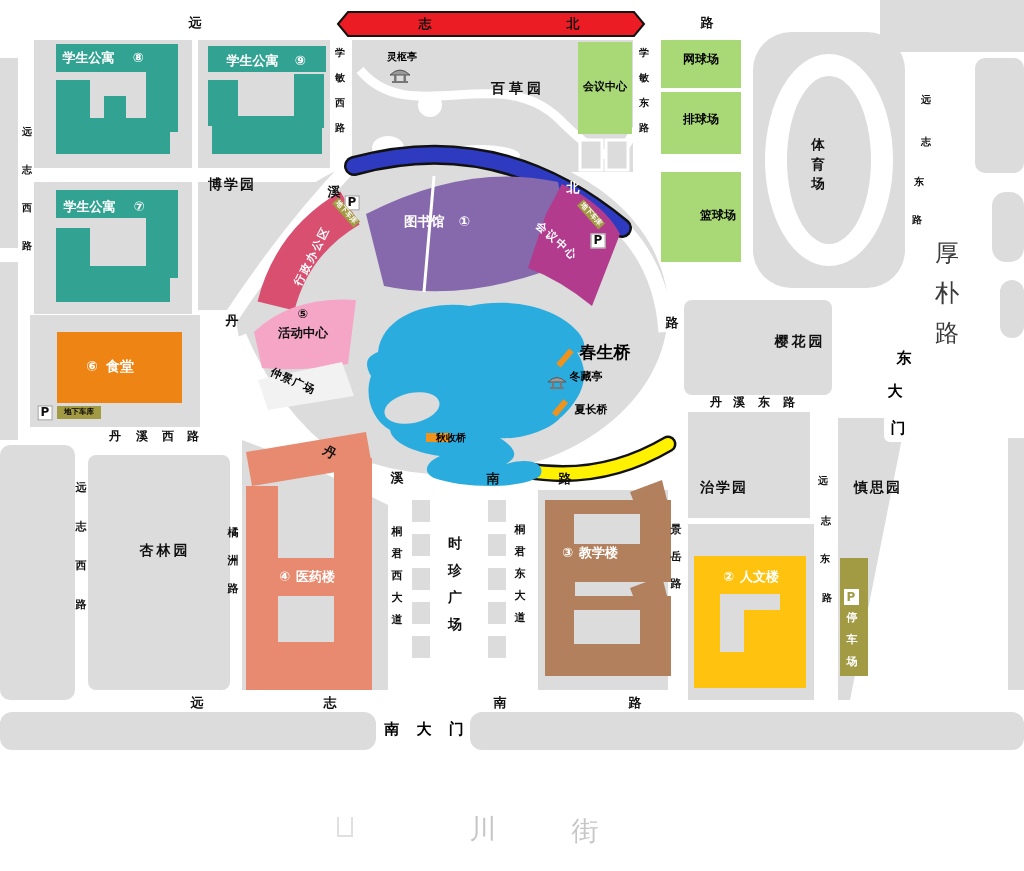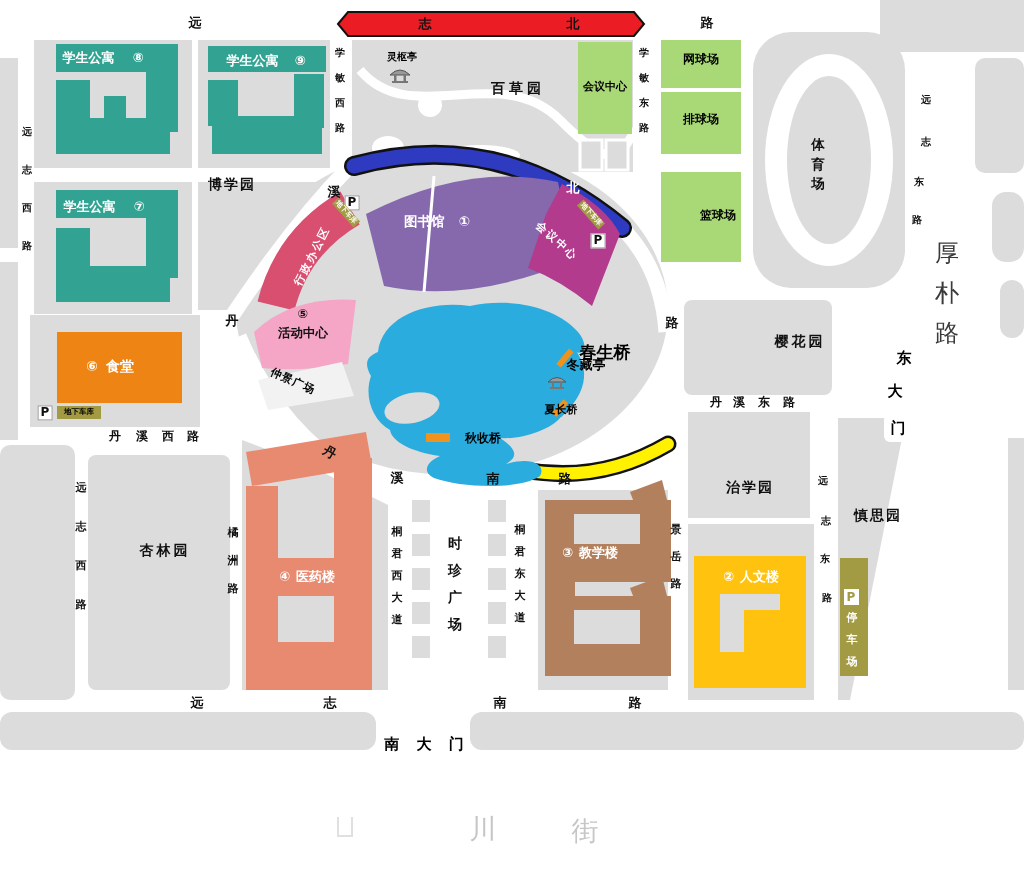--- a/index.html
+++ b/index.html
@@ -268,21 +268,21 @@
   <span>厚</span>
       <span>朴</span>
   <span>路</span>
 </div>
 
 <span class="L rc" style="left:197px;top:702px">远</span>
 <span class="L rc" style="left:330px;top:702px">志</span>
 <span class="L rc" style="left:500px;top:702px">南</span>
 <span class="L rc" style="left:635px;top:702px">路</span>
 
-<div class="L bk" style="left:427px;top:744px;font-size:15px;letter-spacing:6px">南 大 门</div>
+<div class="L bk" style="left:427px;top:729px;font-size:15px;letter-spacing:6px">南 大 门</div>
 <span class="L bk" style="left:904px;top:358px;font-size:15px">东</span>
 <span class="L bk" style="left:895px;top:391px;font-size:15px">大</span>
 <span class="L bk" style="left:898px;top:428px;font-size:15px">门</span>
 
 <div class="L bw" style="left:103px;top:57px;display:flex;gap:18px">
   <span>学生公寓</span>
       <span>⑧</span>
 </div>
 <div class="L bw" style="left:266px;top:60px;display:flex;gap:16px">
   <span>学生公寓</span>
@@ -316,23 +316,23 @@
   <span>⑤</span>
       <span>活动中心</span>
 </div>
 <div class="L bk" style="left:293px;top:381px;font-size:11px;letter-spacing:1px;transform:translate(-50%,-50%) rotate(24deg)">仲景广场</div>
 <div class="L bw" style="left:110px;top:366px;display:flex;gap:8px;font-size:14px">
   <span>⑥</span>
       <span>食堂</span>
 </div>
 
 <div class="L bk" style="left:605px;top:352px;font-size:17px">春生桥</div>
-<div class="L bk" style="left:586px;top:364px;font-size:13px">冬藏亭</div>
-<div class="L bk" style="left:561px;top:409px;font-size:11px">夏长桥</div>
-<div class="L bk" style="left:483px;top:438px;font-size:12px">秋收桥</div>
+<div class="L bk" style="left:586px;top:376px;font-size:11px">冬藏亭</div>
+<div class="L bk" style="left:591px;top:409px;font-size:11px">夏长桥</div>
+<div class="L bk" style="left:451px;top:438px;font-size:10px">秋收桥</div>
 
 <div class="L g" style="left:165px;top:550px;letter-spacing:3px">杏林园</div>
 <div class="L bw" style="left:307px;top:576px;display:flex;gap:6px">
   <span>④</span>
       <span>医药楼</span>
 </div>
 <div class="V" style="left:455px;top:536px;gap:13px;font-size:14px">
   <span>时</span>
       <span>珍</span>
   <span>广</span>
@@ -340,22 +340,22 @@
 </div>
 <div class="L bw" style="left:590px;top:552px;display:flex;gap:6px">
   <span>③</span>
       <span>教学楼</span>
 </div>
 <div class="L bw" style="left:751px;top:576px;display:flex;gap:6px">
   <span>②</span>
       <span>人文楼</span>
 </div>
 <div class="L g" style="left:800px;top:341px;letter-spacing:3px">樱花园</div>
-<div class="L g" style="left:750px;top:487px;letter-spacing:2px">治学园</div>
-<div class="L g" style="left:878px;top:515px;letter-spacing:2px">慎思园</div>
+<div class="L g" style="left:724px;top:487px;letter-spacing:2px">治学园</div>
+<div class="L g" style="left:878px;top:487px;letter-spacing:2px">慎思园</div>
 
 <span class="pm" style="left:352px;top:203px">P</span>
 <span class="pm" style="left:598px;top:241px">P</span>
 <span class="pm" style="left:45px;top:413px">P</span>
 <div class="L" style="left:79px;top:412px;font-size:7.5px;font-weight:bold;color:#000">地下车库</div>
 <div class="tag" style="left:330px;top:208px;transform:rotate(48deg)">地下车库</div>
 <div class="tag" style="left:575px;top:210px;transform:rotate(48deg)">地下车库</div>
 <span class="L" style="left:851px;top:597px;font-size:12px;font-weight:bold;color:#a39a44">P</span>
 <div class="V" style="left:852px;top:612px;gap:11px;font-size:11px;color:#fff">
   <span>停</span>

